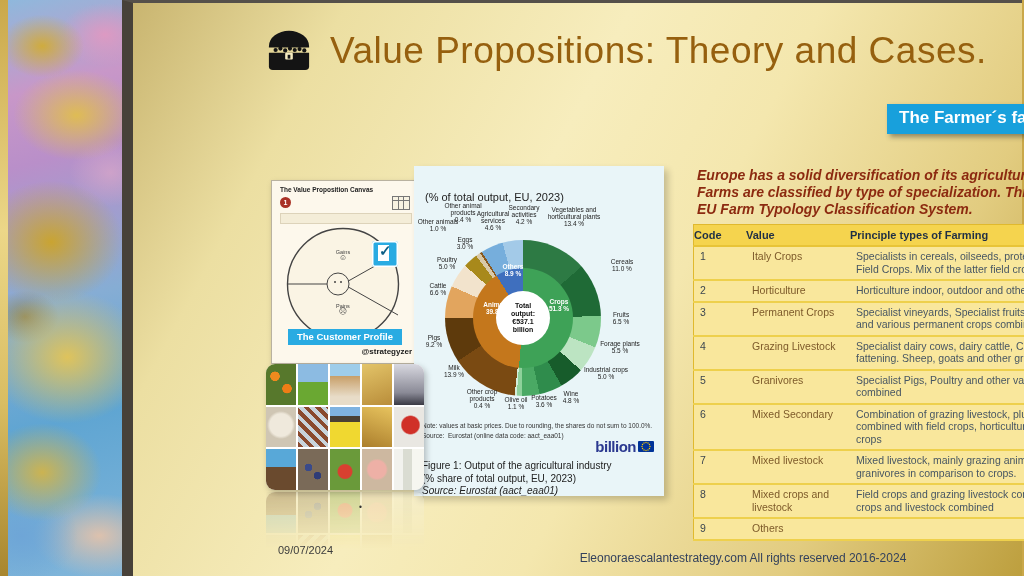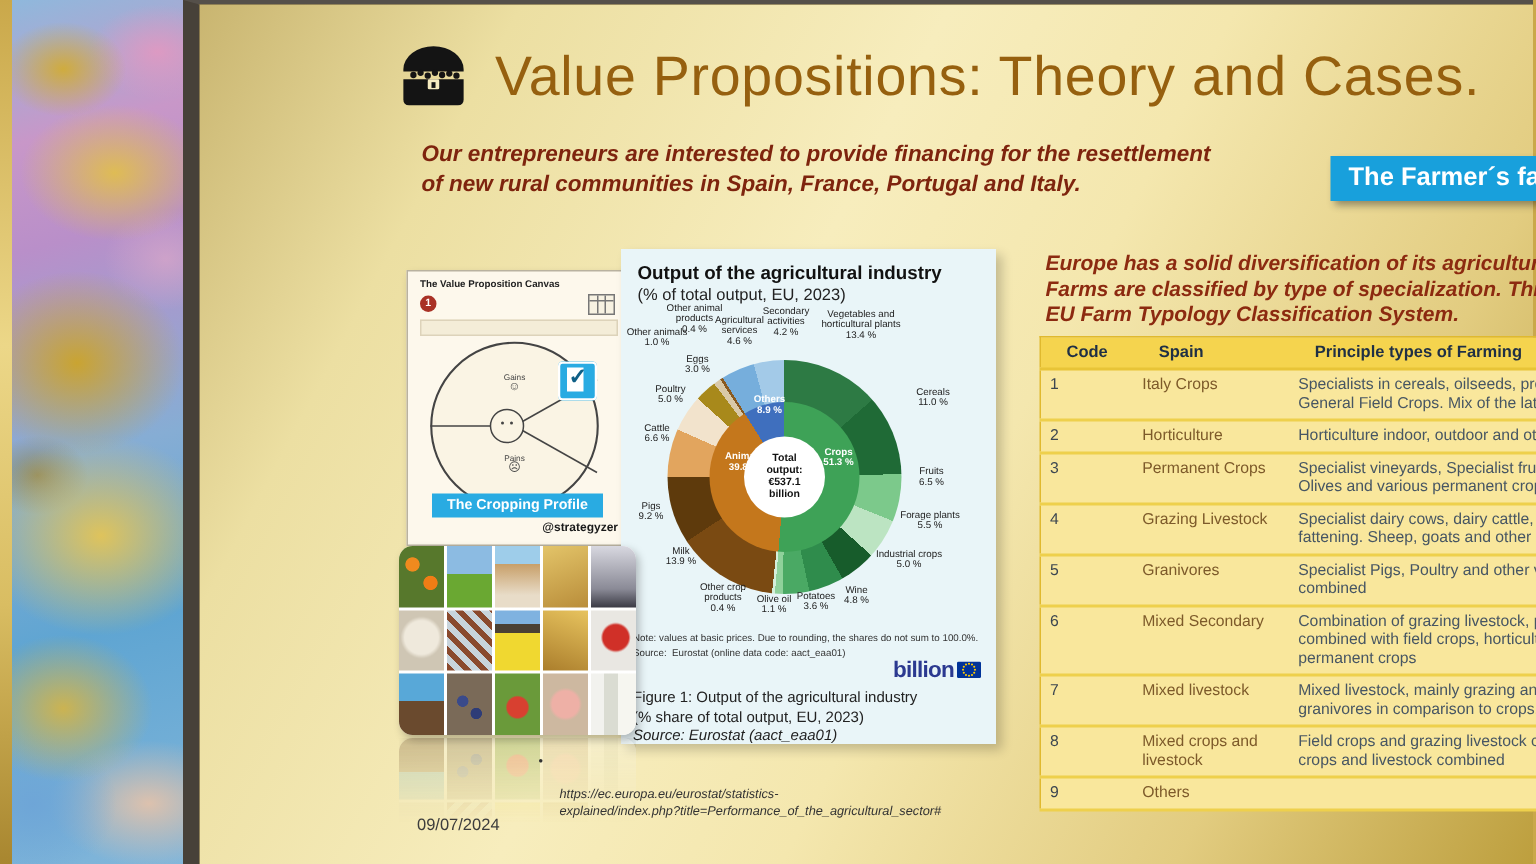--- a/index.html
+++ b/index.html
@@ -104,21 +104,21 @@
   .src-url{position:absolute;left:240px;top:499px;font-size:8.5px;font-style:italic;color:#333;
            white-space:pre-line;line-height:11px;}
   .src-url .bullet{position:absolute;left:-14px;top:0;font-style:normal;}
 
   
   .right-par{position:absolute;left:564px;top:164px;width:456px;font-size:14px;font-weight:bold;
              font-style:italic;color:#8c2a10;line-height:17px;white-space:pre-line;}
   table.farm{position:absolute;left:560px;top:221px;width:426px;border-collapse:collapse;
              border:1px solid #e0b92e;}
   table.farm th{background:#f5d44e;color:#1f2f45;font-size:11px;text-align:left;
-                padding:4px 17px;border-bottom:2px solid #e8c437;}
+                padding:4px 0;border-bottom:2px solid #e8c437;}
   table.farm td{background:#f9e79c;font-size:10.5px;padding:3px 6px 4px 6px;vertical-align:top;
                 border-bottom:2px solid #eed04c;line-height:12.5px;}
   table.farm td:nth-child(1){color:#3c4650;width:40px;}
   table.farm td:nth-child(2){color:#7d5a2a;width:92px;}
   table.farm td:nth-child(3){color:#475663;}
 
   .date{position:absolute;left:145px;top:541px;font-size:11px;color:#3c3c3c;}
   .footer{position:absolute;left:330px;top:548px;width:560px;text-align:center;font-size:12px;color:#33415c;}
 </style>
 </head>
@@ -142,22 +142,20 @@
             <circle cx="35" cy="22" r="2.2"></circle>
           <circle cx="40" cy="23.5" r="2.2"></circle>
         </g>
         <path d="M3 26 L45 26 L45 40 Q45 44 41 44 L7 44 Q3 44 3 40 Z" fill="#141414"></path>
         <rect x="20" y="26" width="8" height="7" rx="1" fill="#f6ecc0"></rect>
         <rect x="22.6" y="28" width="2.8" height="4" fill="#141414"></rect>
       </svg>
     </span>
     <div class="title">Value Propositions: Theory and Cases.</div>
 
-    <div class="intro">Our entrepreneurs are interested to provide financing for the resettlement
-of new rural communities in Spain, France, Portugal and Italy.</div>
     <div class="badge">The Farmer´s family jobs</div>
 
     <div class="vpc">
       <div class="vpc-title">The Value Proposition Canvas</div>
       <div class="vpc-step">1</div>
       <div class="vpc-grid-icon"></div>
       <div class="vpc-bar"></div>
       <div class="vpc-circle-wrap">
         <svg width="114" height="114" viewBox="0 0 114 114">
           <circle cx="57" cy="57" r="55.5" fill="#faf4e4" stroke="#444" stroke-width="1.4"></circle>
@@ -174,26 +172,25 @@
         </div>
         <div class="vpc-pains">
           <span>Pains</span><br>
           <span class="vpc-face">☹</span>
         </div>
       </div>
       <div class="vpc-check">
         <div class="doc"></div>
         <div class="tick">✓</div>
       </div>
-      <div class="vpc-banner">The Cropping Profile</div>
+      <div class="vpc-banner">The Customer Profile</div>
       <div class="vpc-credit">@strategyzer</div>
     </div>
 
     <div class="chart">
-      <div class="chart-title">Output of the agricultural industry</div>
       <div class="chart-sub">(% of total output, EU, 2023)</div>
       <div class="donut-outer" style="background: conic-gradient(rgb(45, 122, 68) 0deg, rgb(45, 122, 68) 48.63deg, rgb(31, 106, 54) 48.63deg, rgb(31, 106, 54) 88.55deg, rgb(124, 201, 139) 88.55deg, rgb(124, 201, 139) 112.14deg, rgb(188, 228, 194) 112.14deg, rgb(188, 228, 194) 132.1deg, rgb(23, 92, 43) 132.1deg, rgb(23, 92, 43) 150.24deg, rgb(47, 140, 76) 150.24deg, rgb(47, 140, 76) 167.66deg, rgb(74, 169, 100) 167.66deg, rgb(74, 169, 100) 180.73deg, rgb(143, 209, 155) 180.73deg, rgb(143, 209, 155) 184.72deg, rgb(212, 238, 218) 184.72deg, rgb(212, 238, 218) 186.17deg, rgb(122, 74, 18) 186.17deg, rgb(122, 74, 18) 236.61deg, rgb(94, 58, 12) 236.61deg, rgb(94, 58, 12) 270deg, rgb(226, 165, 94) 270deg, rgb(226, 165, 94) 293.95deg, rgb(242, 227, 204) 293.95deg, rgb(242, 227, 204) 312.1deg, rgb(168, 137, 27) 312.1deg, rgb(168, 137, 27) 322.98deg, rgb(217, 201, 168) 322.98deg, rgb(217, 201, 168) 326.61deg, rgb(138, 90, 32) 326.61deg, rgb(138, 90, 32) 328.06deg, rgb(118, 174, 220) 328.06deg, rgb(118, 174, 220) 344.76deg, rgb(163, 202, 232) 344.76deg, rgb(163, 202, 232) 360deg);"></div>
       <div class="donut-inner" style="background: conic-gradient(rgb(62, 162, 87) 0deg, rgb(62, 162, 87) 184.68deg, rgb(196, 119, 28) 184.68deg, rgb(196, 119, 28) 327.96deg, rgb(63, 111, 190) 327.96deg, rgb(63, 111, 190) 360deg);"></div>
       <div class="donut-hole">
         <div class="donut-center-text">
           <span>Total output:</span>
           <span>€537.1 billion</span>
         </div>
       </div>
       <div>
@@ -280,33 +277,31 @@
       <div class="p10"></div>
       <div class="p11"></div>
       <div class="p12"></div>
       <div class="p13"></div>
       <div class="p14"></div>
       <div class="p15"></div>
     </div>
 
     <div class="src-url">
       <span class="bullet">•</span>
-      <span>https://ec.europa.eu/eurostat/statistics-
-explained/index.php?title=Performance_of_the_agricultural_sector#</span>
     </div>
 
     <div class="right-par">Europe has a solid diversification of its agricultural sector.
 Farms are classified by type of specialization. This is called the
 EU Farm Typology Classification System.</div>
 
     <table class="farm">
       <thead>
         <tr>
           <th>Code</th>
-          <th>Spain</th>
+          <th>Value</th>
           <th>Principle types of Farming</th>
         </tr>
       </thead>
       <tbody>
           <tr>
             <td>1</td>
             <td>Italy Crops</td>
             <td>Specialists in cereals, oilseeds, protein crops. General Field Crops. Mix of the latter field crops</td>
           </tr>
           <tr>
@@ -346,15 +341,16 @@
           </tr>
           <tr>
             <td>9</td>
             <td>Others</td>
             <td></td>
           </tr>
         </tbody>
     </table>
 
     <div class="date">09/07/2024</div>
+    <div class="footer">Eleonoraescalantestrategy.com  All rights reserved 2016-2024</div>
 
   </div>
 </div>
 
 </body></html>

